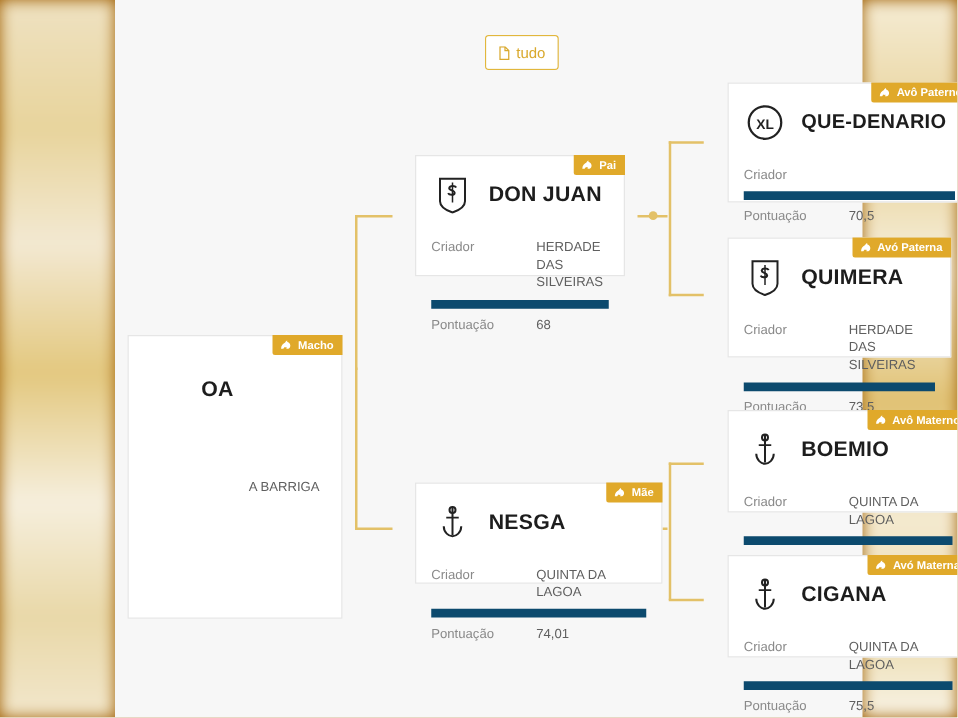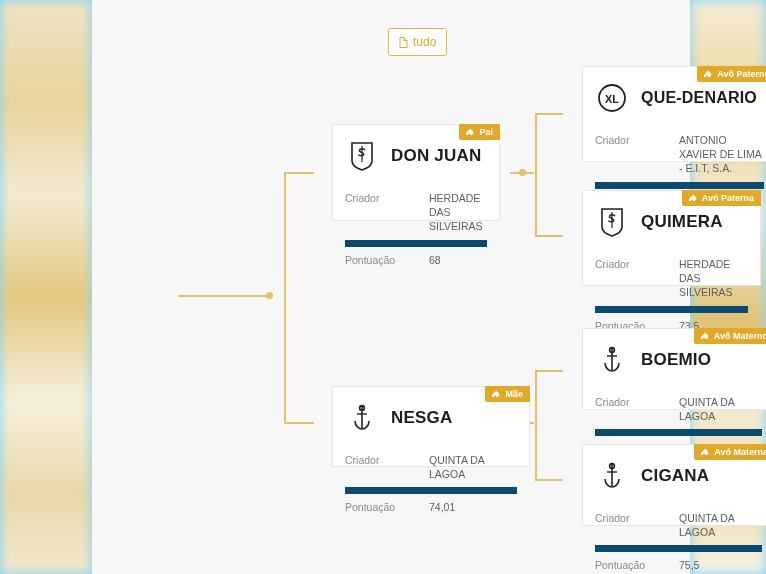--- a/index.html
+++ b/index.html
@@ -10,21 +10,21 @@
     width: 766px;
     height: 574px;
     overflow: hidden;
     font-family: "Liberation Sans", sans-serif;
     background: #ffffff;
   }
   #root {
     position: relative;
     width: 766px;
     height: 574px;
-    background: #7dd3fc;
+    background: #a16207;
     overflow: hidden;
   }
   
   .edge {
     position: absolute;
     top: 0;
     height: 574px;
     filter: blur(6px);
   }
   .edge-left {
@@ -186,20 +186,40 @@
     <div class="ln" style="left:443px; top:113px; width:2px; height:124px;"></div>
     <div class="ln" style="left:443px; top:113px; width:28px; height:2px;"></div>
     <div class="ln" style="left:443px; top:235px; width:28px; height:2px;"></div>
 
     <div class="ln" style="left:418px; top:422px; width:24px; height:2px;"></div>
     <div class="dot" style="left:427px; top:419px;"></div>
     <div class="ln" style="left:443px; top:370px; width:2px; height:110px;"></div>
     <div class="ln" style="left:443px; top:370px; width:28px; height:2px;"></div>
     <div class="ln" style="left:443px; top:479px; width:28px; height:2px;"></div>
 
+    <div class="card" id="card-macho">
+      <div class="badge">
+        <span>
+          <svg width="10" height="8" viewBox="0 0 12 9">
+              <path d="M1 8c0-3 2-5 4-6 .4-.8 1.2-1.6 2-1.8-.3.7-.2 1.2.2 1.5.9.2 1.8.9 2.3 1.8.8 1.5.4 3.1-.7 4.1L8 8H6l.6-1.3c-.6.2-1.5.1-2-.3C4 7 3.4 8 3.2 8H1z" fill="#ffffff"></path>
+            </svg>
+        </span>
+        <span>Macho</span>
+      </div>
+      <div class="card-head" style="padding-top:26px;">
+        <div class="crest"></div>
+        <div class="card-title">OA</div>
+      </div>
+      <div class="rows" style="padding-top:36px;">
+        <div class="row">
+          <span class="lbl"></span>
+          <span class="val">A BARRIGA</span>
+        </div>
+      </div>
+    </div>
 
     <div class="card" id="card-donjuan">
       <div class="badge">
         <span>
           <svg width="10" height="8" viewBox="0 0 12 9">
               <path d="M1 8c0-3 2-5 4-6 .4-.8 1.2-1.6 2-1.8-.3.7-.2 1.2.2 1.5.9.2 1.8.9 2.3 1.8.8 1.5.4 3.1-.7 4.1L8 8H6l.6-1.3c-.6.2-1.5.1-2-.3C4 7 3.4 8 3.2 8H1z" fill="#ffffff"></path>
             </svg>
         </span>
         <span>Pai</span>
       </div>
@@ -271,21 +291,20 @@
           <svg width="30" height="30" viewBox="0 0 30 30">
             <circle cx="15" cy="15" r="13" fill="none" stroke="#222" stroke-width="1.8"></circle>
             <text x="15" y="20" font-family="Liberation Sans, sans-serif" font-size="11" font-weight="bold" text-anchor="middle" fill="#222">XL</text>
           </svg>
         </div>
         <div class="card-title small">QUE-DENARIO</div>
       </div>
       <div class="rows">
         <div class="row">
           <span class="lbl">Criador</span>
-          <span class="val">ANTONIO XAVIER DE LIMA - E.I.T, S.A.</span>
         </div>
         <div class="row">
           <span class="lbl">Pontuação</span>
           <span class="val">70,5</span>
         </div>
       </div>
     </div>
 
     <div class="card" id="card-quimera">
       <div class="badge">

